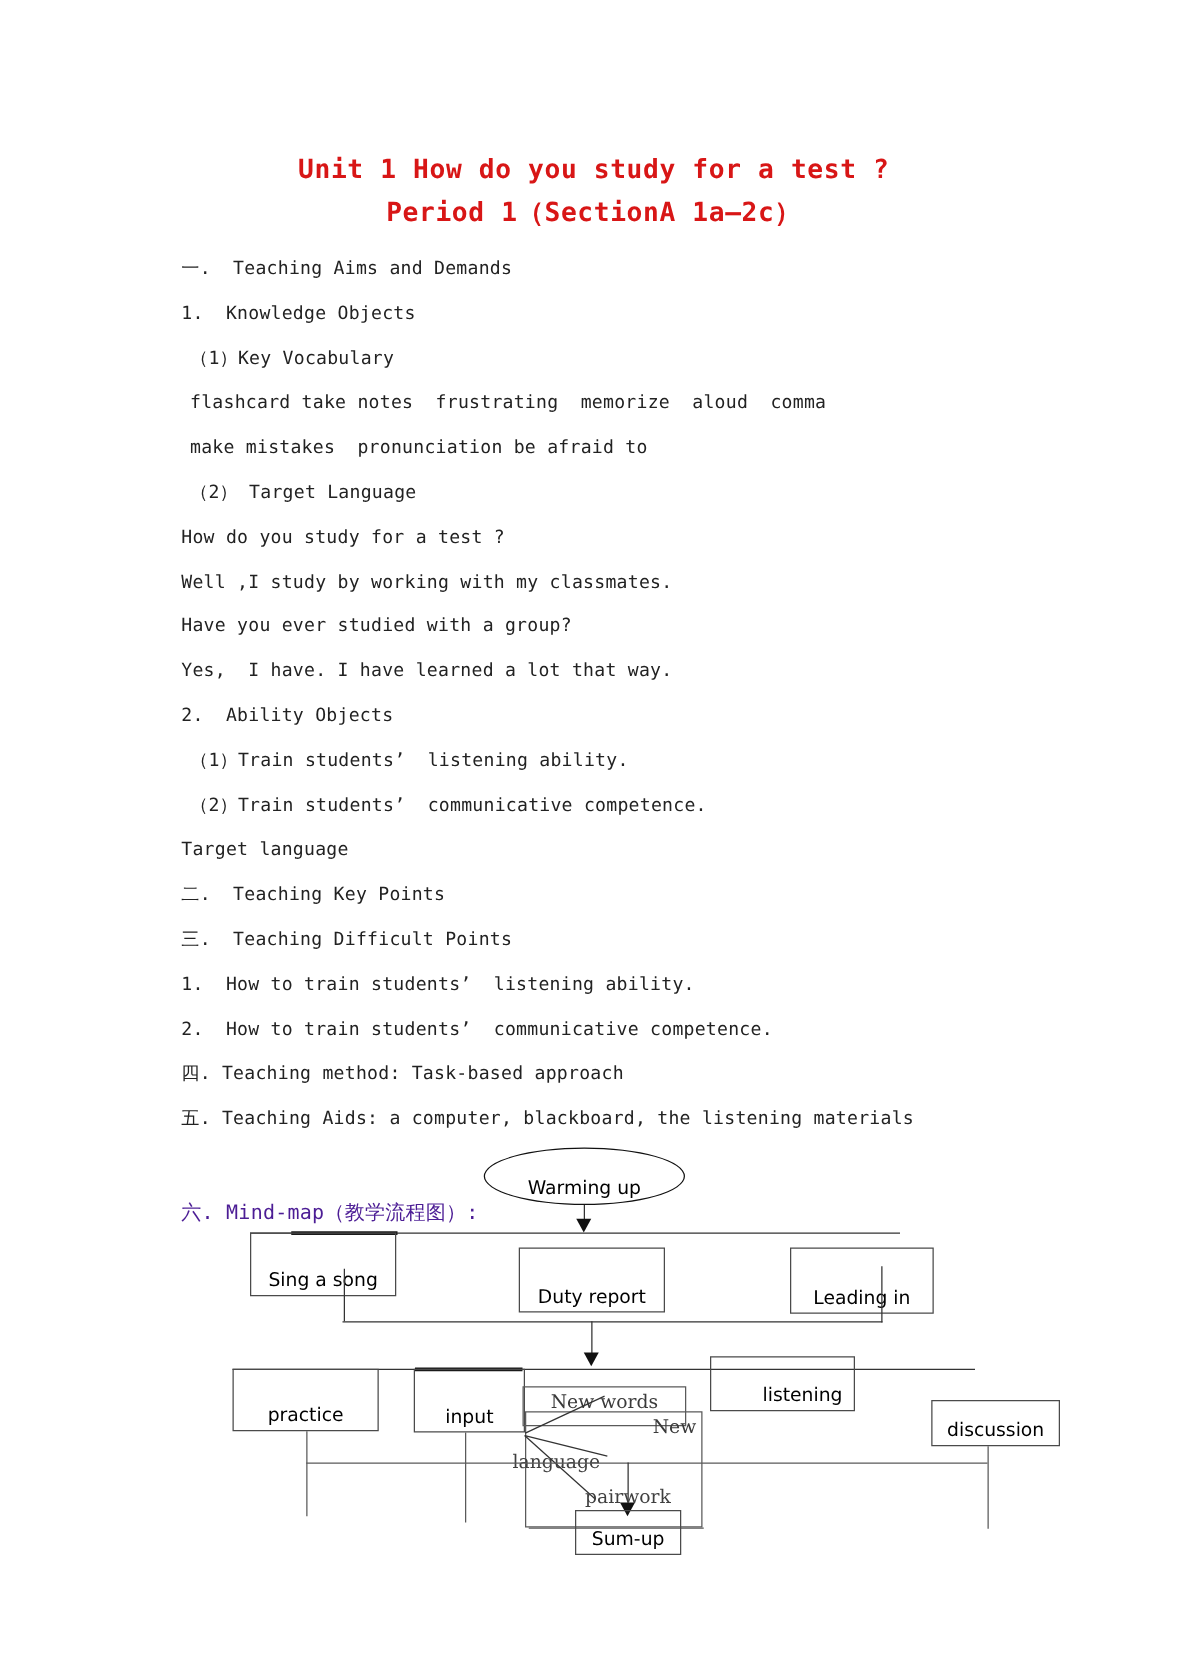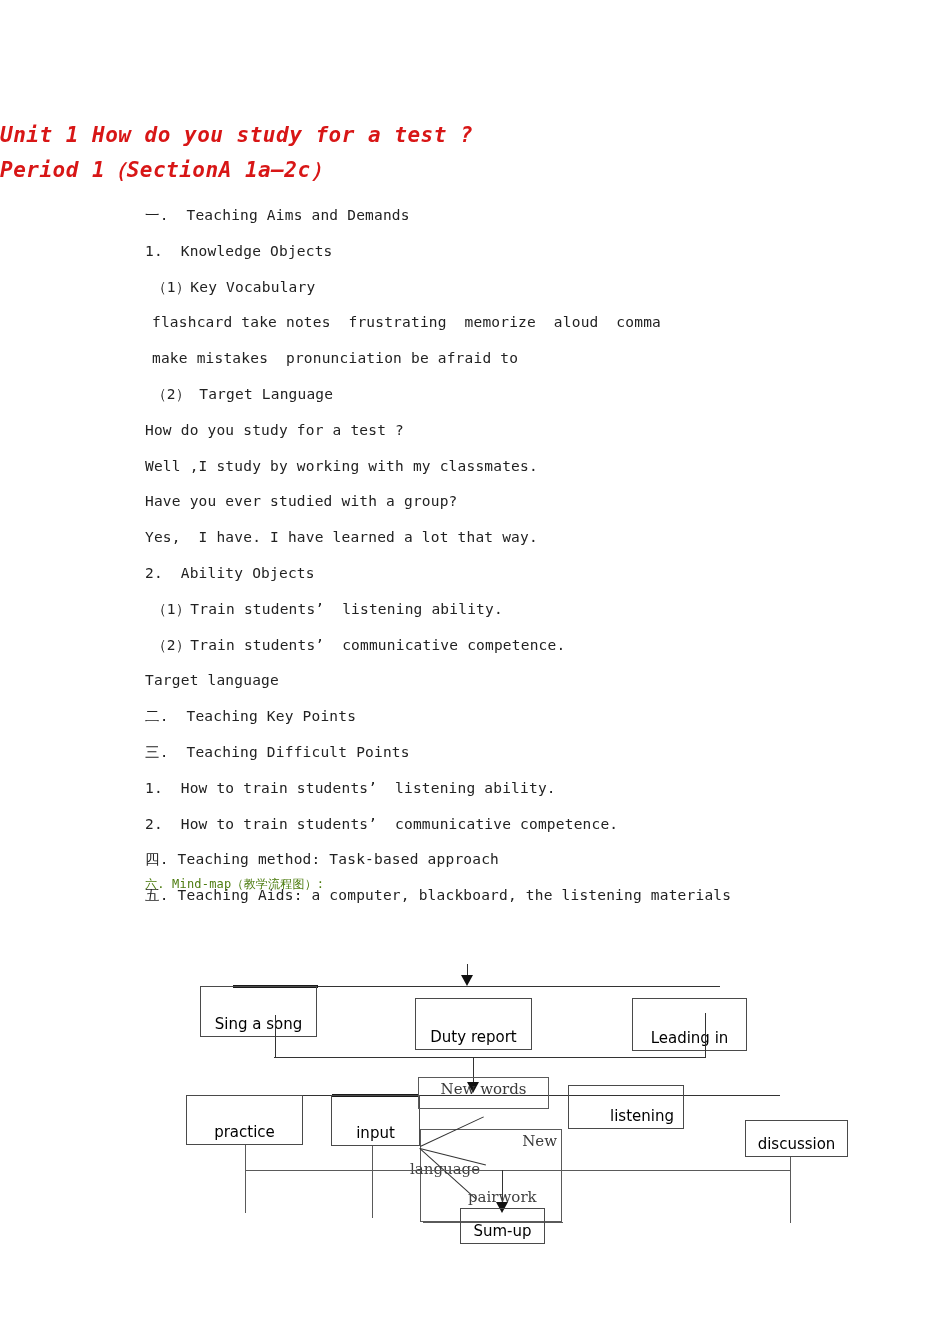--- a/index.html
+++ b/index.html
@@ -21,21 +21,21 @@
     width: 950px;
     height: 1344px;
   }
 
   
   .title-block {
     position: absolute;
     left: 0;
     top: 118px;
     width: 950px;
-    font-style: italic;
+    text-align: center;
   }
   .title-line {
     color: #d81616;
     font-family: "DejaVu Sans Mono", "Liberation Mono", monospace;
     font-weight: bold;
     font-size: 21px;
     letter-spacing: 0.5px;
     line-height: 35px;
     white-space: pre;
   }
@@ -54,24 +54,24 @@
     color: #222222;
     white-space: pre;
     letter-spacing: 0.2px;
   }
   .line.indent1 { padding-left: 7px; }
 
   
   .mindmap-label {
     position: absolute;
     left: 145px;
-    top: 876px;
+    top: 960px;
     font-family: "DejaVu Sans Mono", "Liberation Mono", monospace;
-    font-size: 12px;
-    color: #4d7c0f;
+    font-size: 16px;
+    color: #4c1d95;
     white-space: pre;
     letter-spacing: 0.2px;
   }
 
   .diagram {
     position: absolute;
     left: 0;
     top: 905px;
     width: 950px;
     height: 360px;
@@ -186,20 +186,21 @@
     <div class="line">1.  How to train students’  listening ability.</div>
     <div class="line">2.  How to train students’  communicative competence.</div>
     <div class="line">四. Teaching method: Task-based approach</div>
     <div class="line">五. Teaching Aids: a computer, blackboard, the listening materials</div>
   </div>
 
   <div class="mindmap-label">六. Mind-map（教学流程图）:</div>
 
   <div class="diagram">
 
+    <div class="ellipse" style="left:387px; top:13px; width:161px; height:46px;">Warming up</div>
 
     <div class="vline" style="left:467px; top:59px; height:15px;"></div>
     <div class="arrowhead" style="left:461px; top:70px;"></div>
 
     <div class="hline" style="left:200px; top:81px; width:520px;"></div>
 
     <div class="hline thick" style="left:233px; top:80px; width:85px;"></div>
 
     <div class="node" style="left:200px; top:81px; width:117px; height:51px;">Sing a song</div>
     <div class="node" style="left:415px; top:93px; width:117px; height:52px;">Duty report</div>
@@ -211,21 +212,21 @@
 
     <div class="vline" style="left:473px; top:152px; height:30px;"></div>
     <div class="arrowhead" style="left:467px; top:177px;"></div>
 
     <div class="hline" style="left:186px; top:190px; width:594px;"></div>
 
     <div class="hline thick" style="left:332px; top:189px; width:86px;"></div>
 
     <div class="node" style="left:186px; top:190px; width:117px; height:50px;">practice</div>
     <div class="node" style="left:331px; top:190px; width:89px; height:51px;">input</div>
-    <div class="node serif" style="left:418px; top:172px; width:131px; height:32px;">New  words</div>
+    <div class="node serif" style="left:418px; top:204px; width:131px; height:32px;">New  words</div>
     <div class="node" style="left:568px; top:180px; width:116px; height:44px;padding-left:32px;">listening</div>
     <div class="node" style="left:745px; top:215px; width:103px; height:37px;">discussion</div>
 
     <div class="node serif" style="left:420px; top:224px; width:142px; height:93px; border-width:1px; align-items:flex-start; justify-content:flex-end; padding:2px 4px 0 16px;">
       <span>New</span>
     </div>
     <div class="free-label" style="left:410px; top:255px;">language</div>
 
     <div class="diag-line" style="left:420px; top:241px; width:70px; transform:rotate(-25deg);"></div>
     <div class="diag-line" style="left:420px; top:243px; width:68px; transform:rotate(14deg);"></div>

